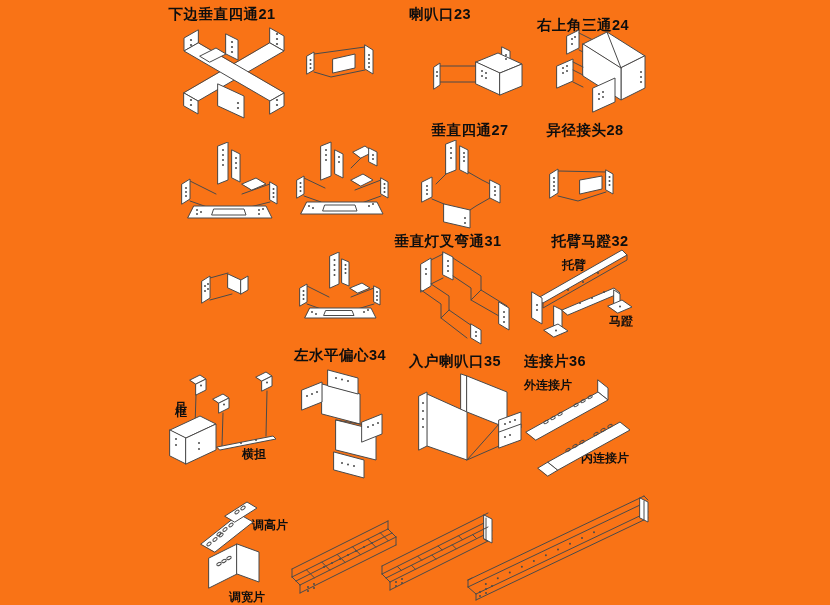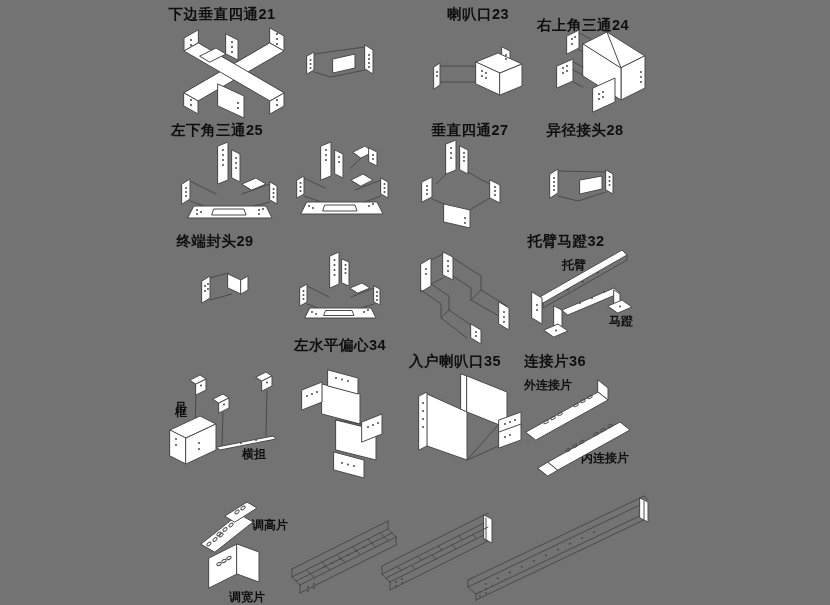--- a/index.html
+++ b/index.html
@@ -1,44 +1,43 @@
 <!DOCTYPE html>
 <html><head>
 <meta charset="utf-8">
 <style>
   html,body{margin:0;padding:0;background:#ffffff;}
-  .page{position:relative;width:830px;height:605px;background:#737373;overflow:hidden;
+  .page{position:relative;width:830px;height:605px;background:#f97316;overflow:hidden;
         font-family:"Liberation Sans",sans-serif;color:#111;}
   .t{position:absolute;width:170px;margin-left:-85px;text-align:center;
      font-weight:bold;font-size:14.5px;letter-spacing:.5px;white-space:nowrap;color:#0e0e0e;}
   .s{position:absolute;font-weight:bold;font-size:12px;white-space:nowrap;color:#0e0e0e;}
   .s.vert{writing-mode:vertical-rl;text-orientation:upright;letter-spacing:3px;}
   svg.dw{position:absolute;}
   svg.dw path,svg.dw polygon,svg.dw polyline,svg.dw line,svg.dw ellipse{
      stroke:#4a4a4a;stroke-width:1;fill:none;stroke-linejoin:round;stroke-linecap:round;}
   svg.dw .f{fill:#ffffff;}
   svg.dw circle.d{fill:#4a4a4a;stroke:none;}
 </style>
 </head>
 <body>
 
 <div class="page">
 
   <div class="t" style="left:222px;top:5px">下边垂直四通21</div>
-  <div class="t" style="left:478px;top:5px">喇叭口23</div>
+  <div class="t" style="left:440px;top:5px">喇叭口23</div>
   <div class="t" style="left:583px;top:16px">右上角三通24</div>
 
-  <div class="t" style="left:217px;top:121px">左下角三通25</div>
   <div class="t" style="left:470px;top:121px">垂直四通27</div>
   <div class="t" style="left:585px;top:121px">异径接头28</div>
 
-  <div class="t" style="left:215px;top:232px">终端封头29</div>
-  <div class="t" style="left:566px;top:232px">托臂马蹬32</div>
-
-  <div class="t" style="left:340px;top:336px">左水平偏心34</div>
+  <div class="t" style="left:448px;top:232px">垂直灯叉弯通31</div>
+  <div class="t" style="left:590px;top:232px">托臂马蹬32</div>
+
+  <div class="t" style="left:340px;top:346px">左水平偏心34</div>
   <div class="t" style="left:455px;top:352px">入户喇叭口35</div>
   <div class="t" style="left:555px;top:352px">连接片36</div>
 
   <div class="s" style="left:562px;top:257px">托臂</div>
   <div class="s" style="left:609px;top:313px">马蹬</div>
   <div class="s vert" style="left:172px;top:392px">吊框</div>
   <div class="s" style="left:242px;top:446px">横担</div>
   <div class="s" style="left:524px;top:377px">外连接片</div>
   <div class="s" style="left:581px;top:450px">内连接片</div>
   <div class="s" style="left:252px;top:517px">调高片</div>

